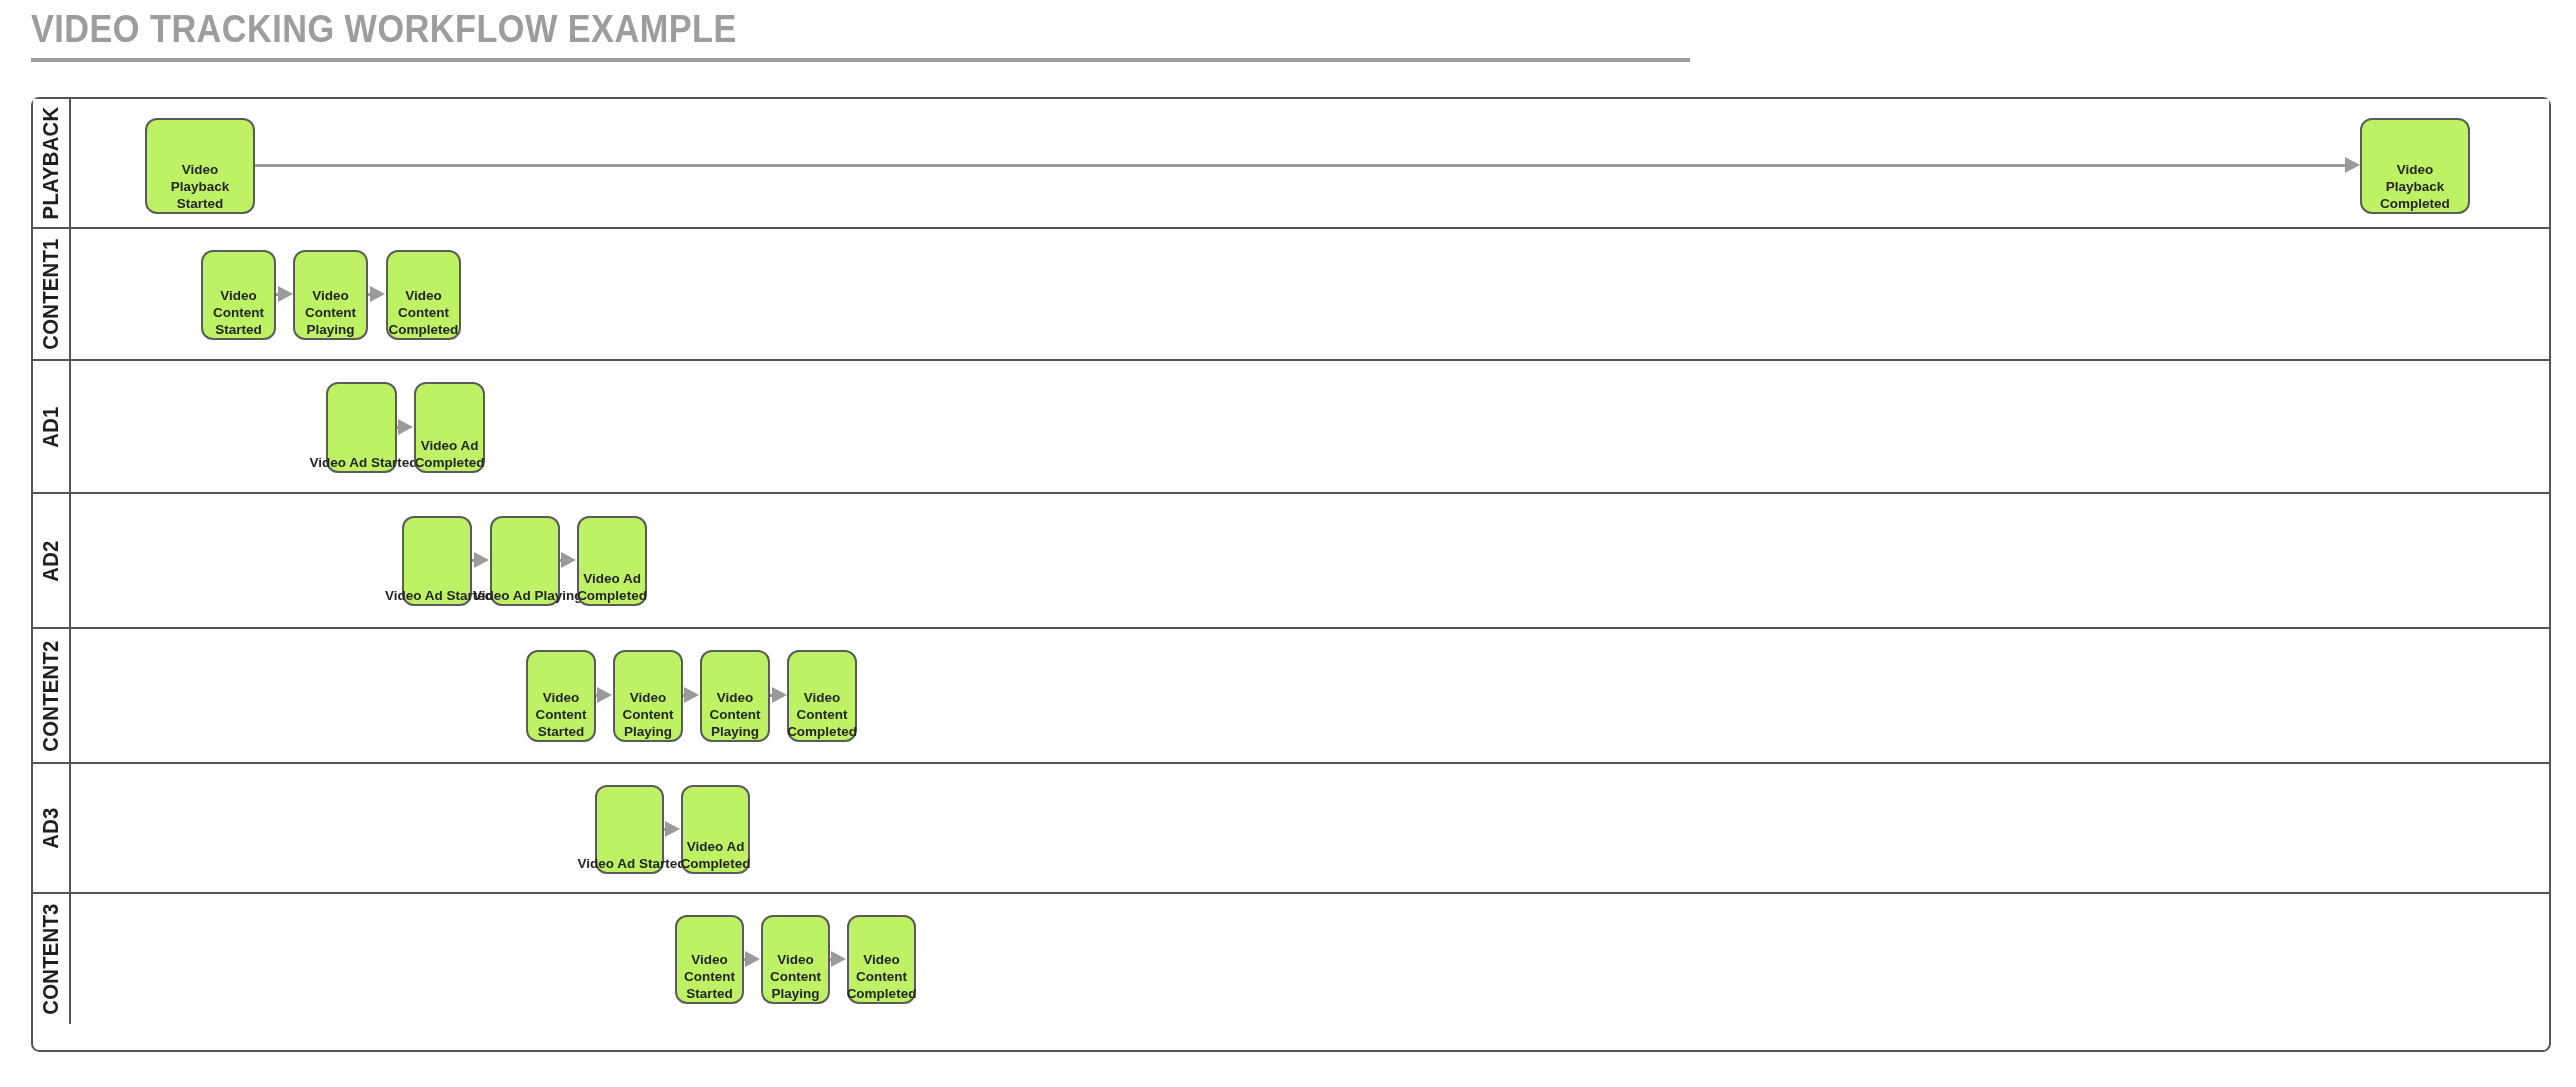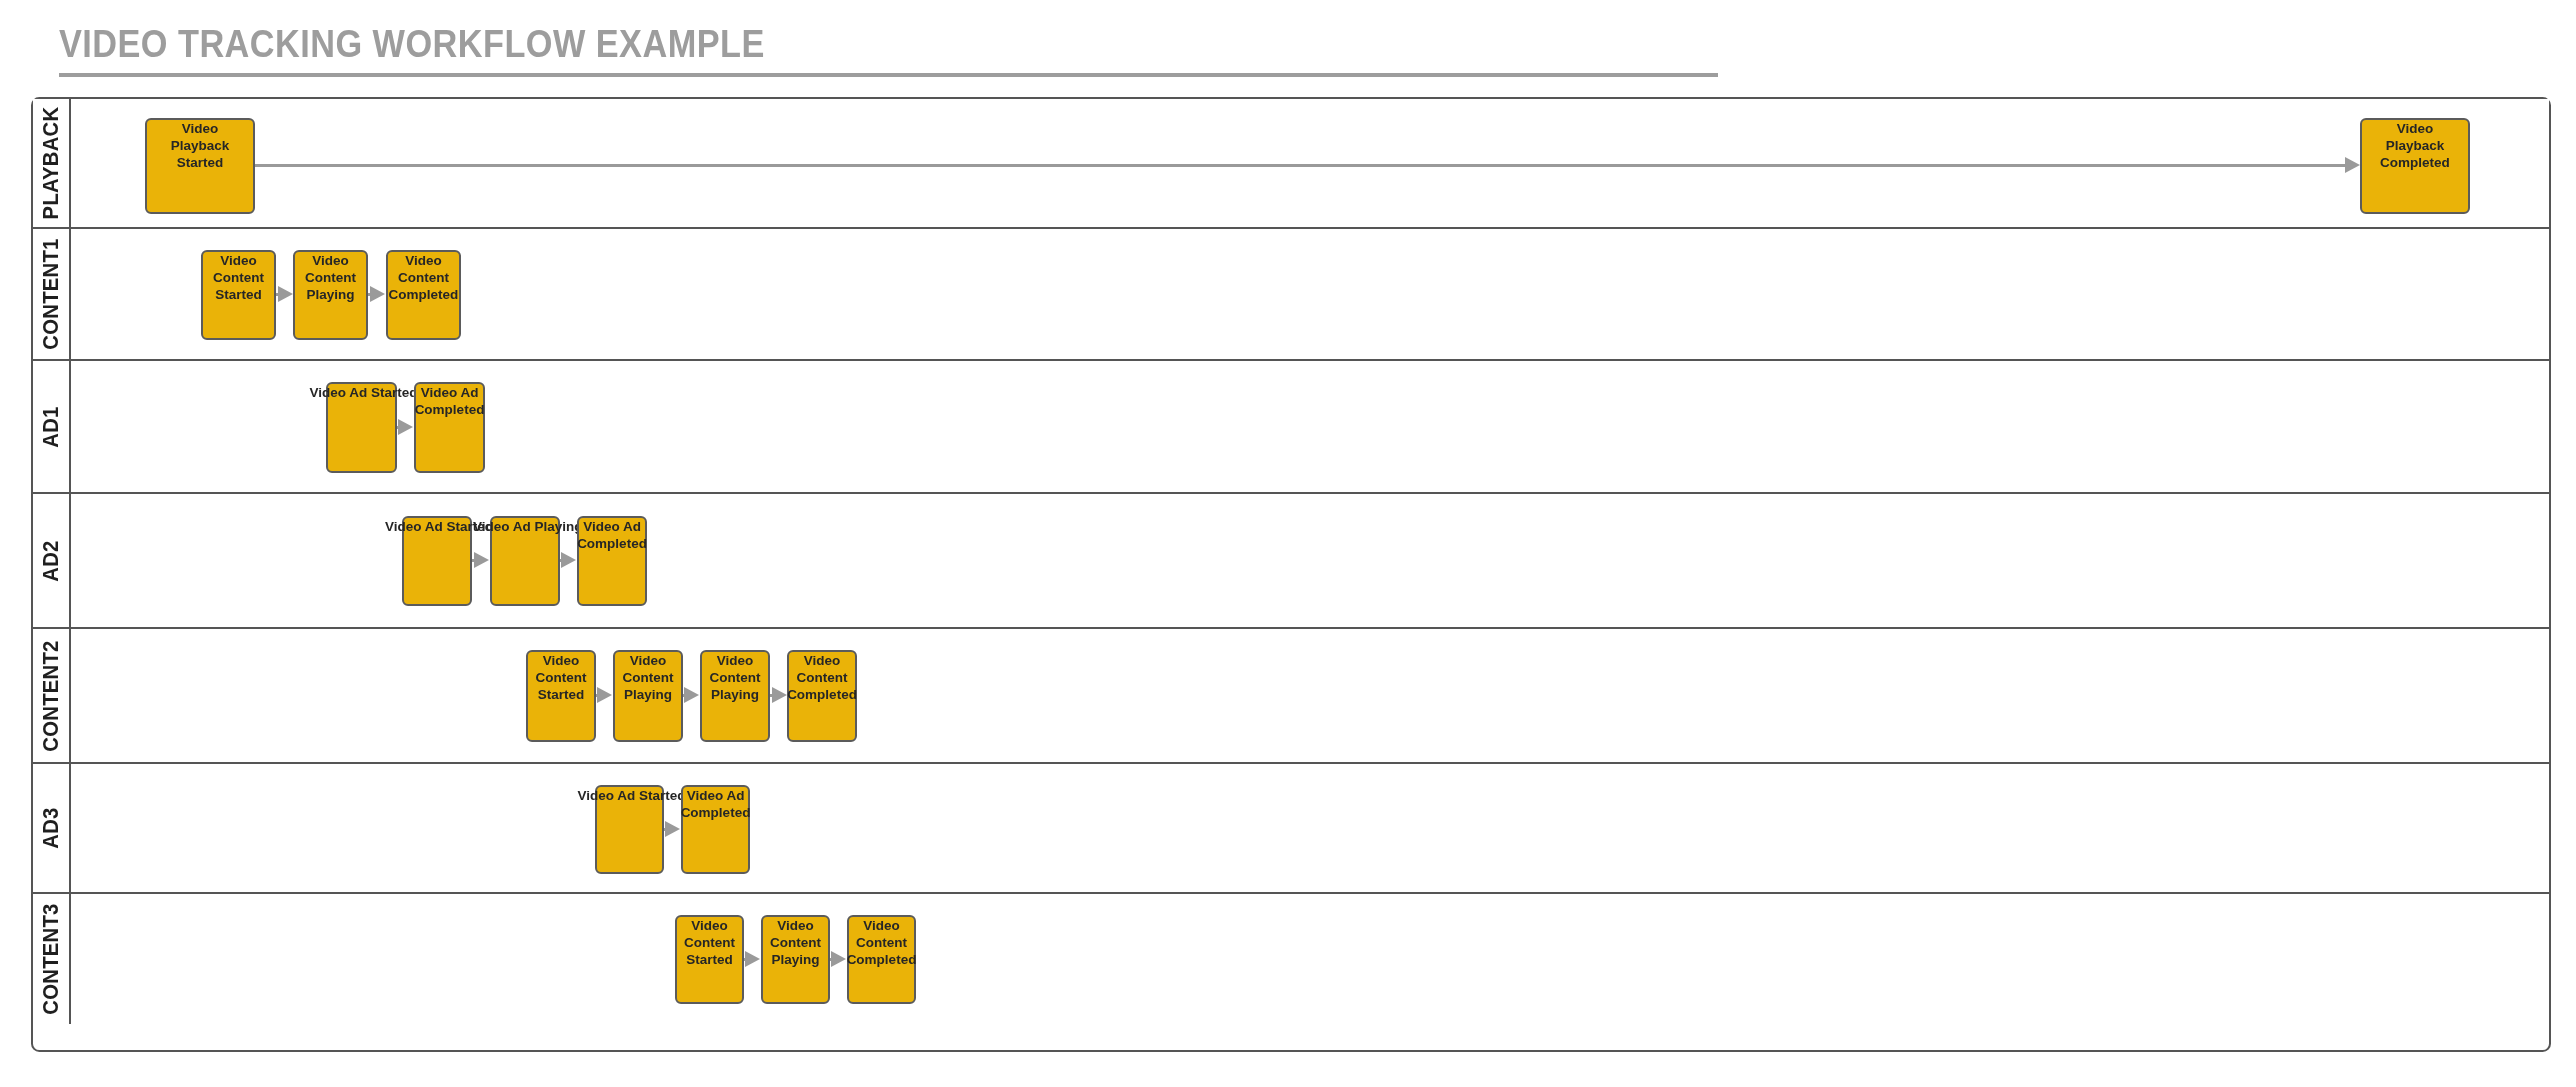--- a/index.html
+++ b/index.html
@@ -12,23 +12,22 @@
     height: 1087px;
     font-family: "Liberation Sans", sans-serif;
     overflow: hidden;
     position: relative;
   }
 
   
   #title-block {
     position: absolute;
     left: 31px;
-    top: 23px;
+    top: 8px;
     width: 1662px;
-    margin-left: 28px;
   }
   #page-title {
     font-family: "Liberation Sans", sans-serif;
     font-weight: bold;
     font-size: 39px;
     line-height: 42px;
     letter-spacing: 0.5px;
     color: #9d9d9d;
     transform: scaleX(0.88);
     transform-origin: left center;
@@ -90,25 +89,25 @@
   .lane-body {
     flex: 1 1 auto;
     position: relative;
     background: #ffffff;
   }
 
   
   .node {
     position: absolute;
     box-sizing: border-box;
-    background: #eab308;
+    background: #bef264;
     border: 2.6px solid #5b5b5b;
-    border-radius: 6px;
+    border-radius: 12px;
     display: flex;
-    align-items: flex-start;
+    align-items: flex-end;
     justify-content: center;
     z-index: 3;
   }
   .node-label {
     font-family: "Liberation Sans", sans-serif;
     font-weight: bold;
     font-size: 13.5px;
     line-height: 17px;
     color: #262626;
     text-align: center;

